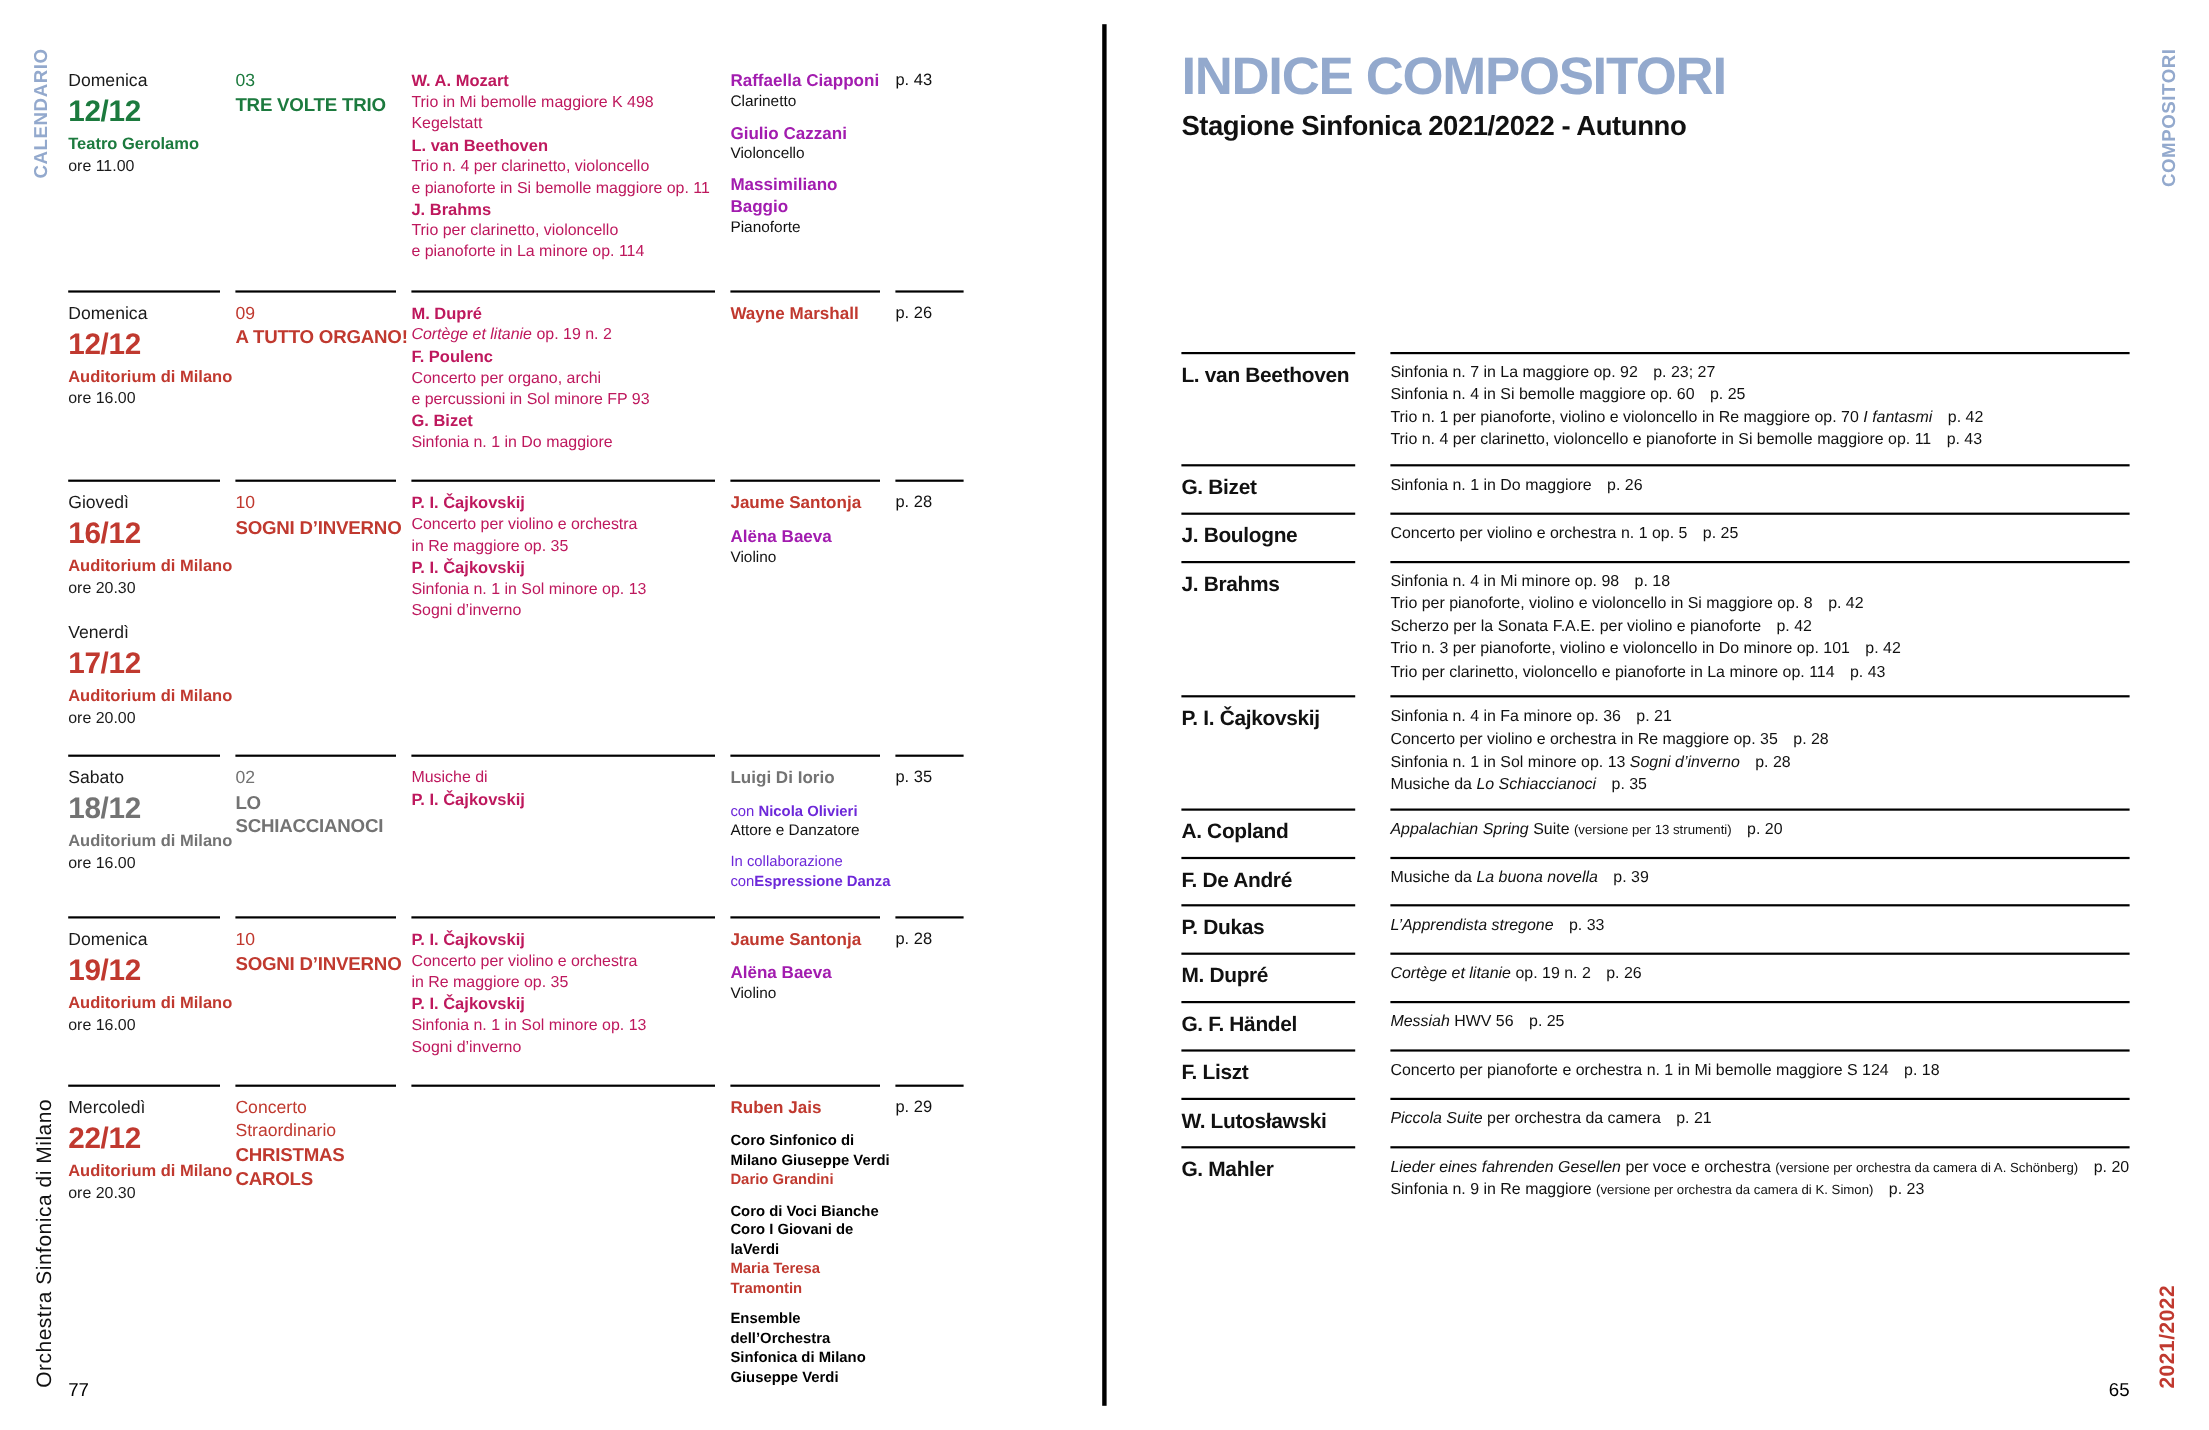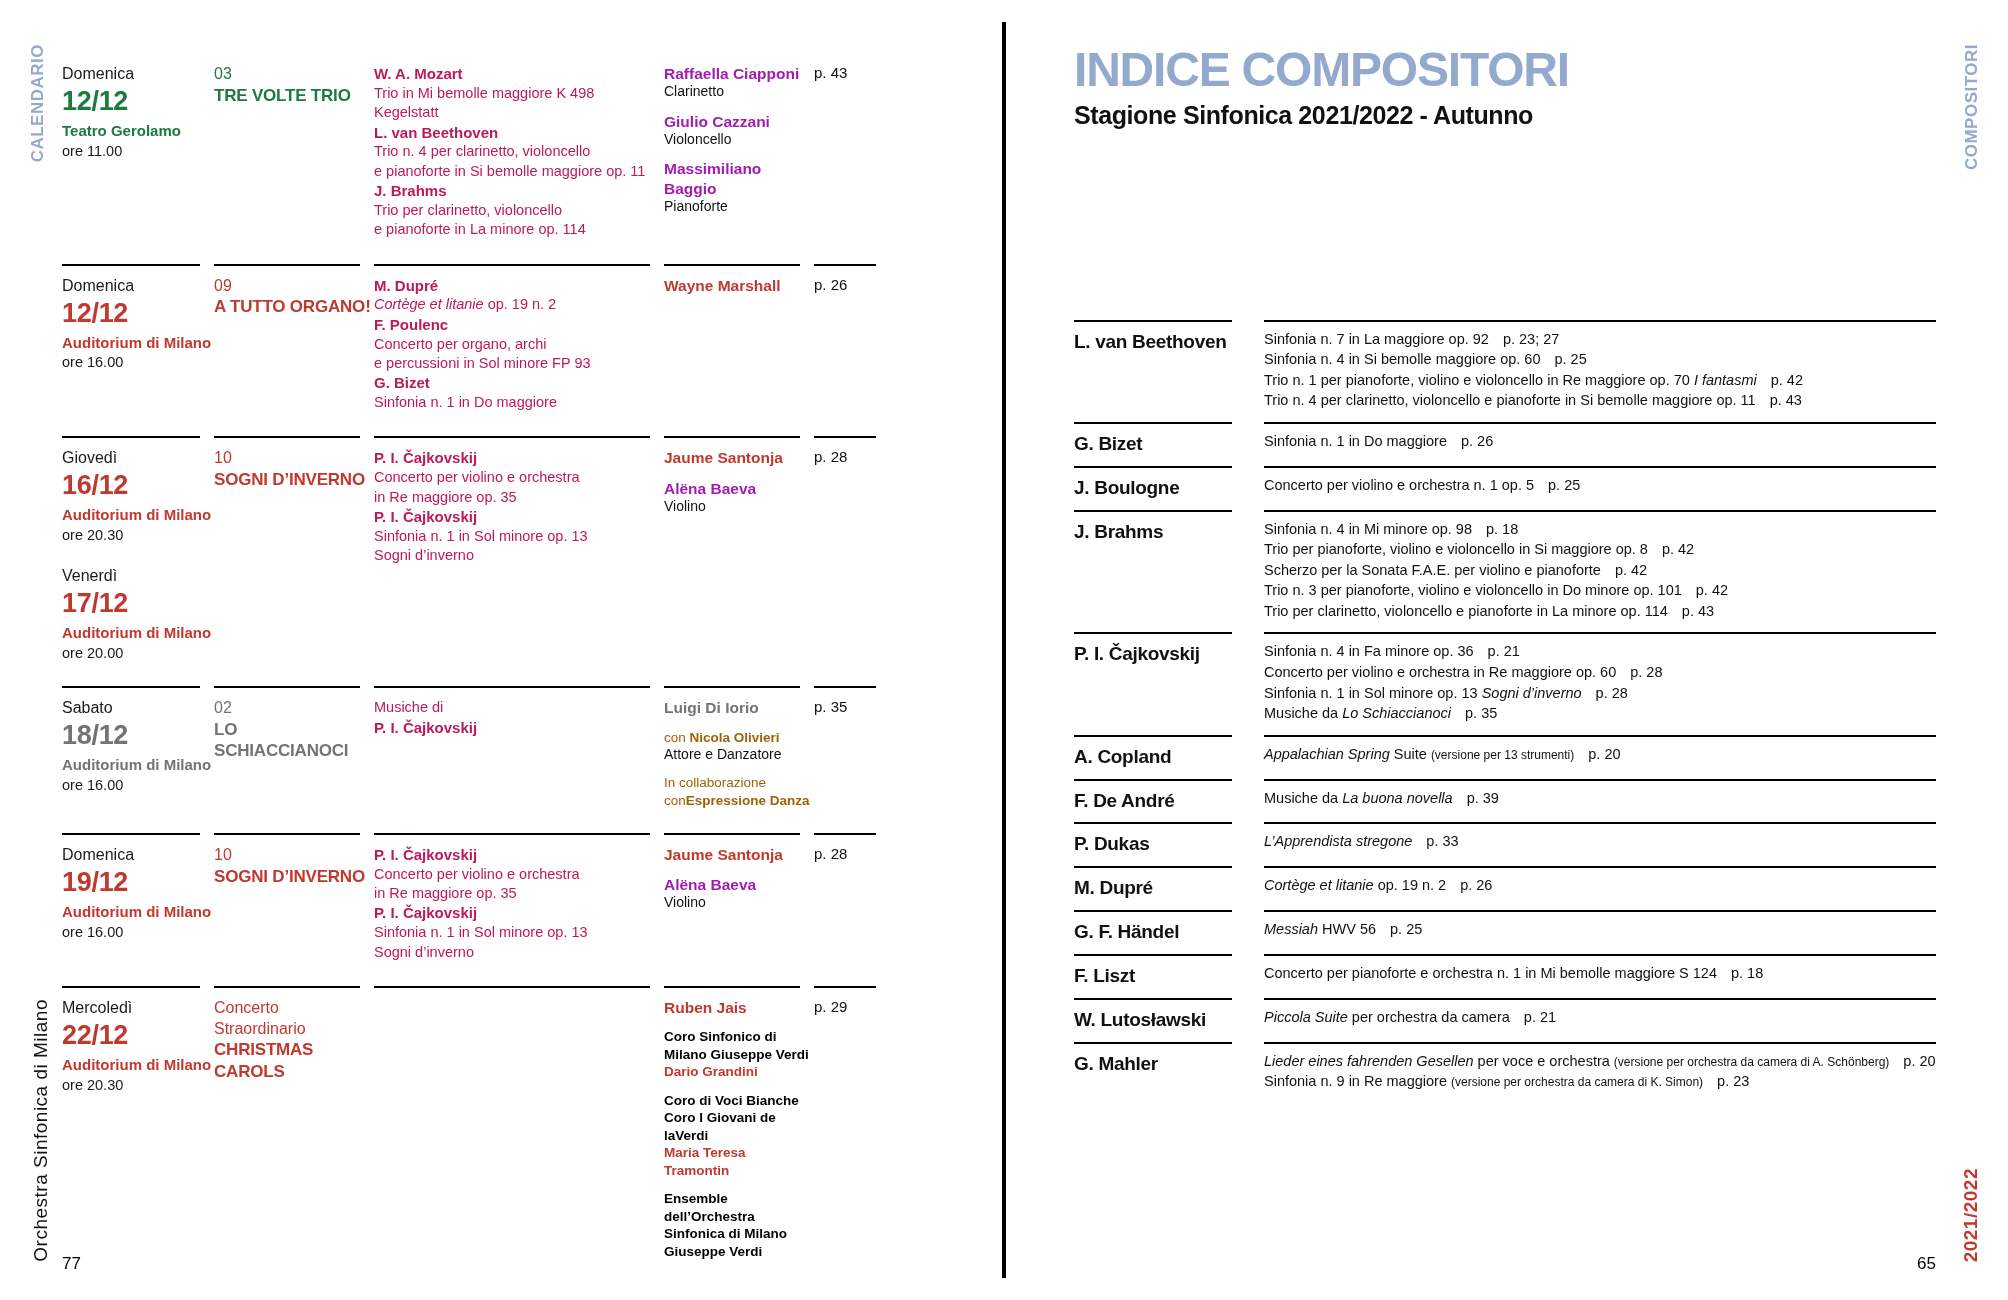--- a/index.html
+++ b/index.html
@@ -77,21 +77,21 @@
   .ser-num   { font-size: 16px; line-height: 1.3; }
   .ser-name  { font-size: 17px; font-weight: bold; line-height: 1.25; letter-spacing: -.2px; }
 
   .prog-line       { font-size: 14.5px; line-height: 1.33; color: #be185d; }
   .prog-line.comp  { font-weight: bold; font-size: 15px; }
   .prog-line.ital  { }
 
   .perf-main  { font-size: 15.5px; font-weight: bold; line-height: 1.24; }
   .perf-role  { font-size: 14px; color: #111; line-height: 1.25; }
   .perf-gap   { height: 11px; }
-  .perf-note  { font-size: 13.5px; color: #a16207; line-height: 1.28; }
+  .perf-note  { font-size: 13.5px; color: #6d28d9; line-height: 1.28; }
   .perf-note b { font-weight: bold; }
   .perf-ens   { font-size: 13.5px; font-weight: bold; line-height: 1.3; }
   .perf-sub   { font-size: 13.5px; font-weight: bold; line-height: 1.3; }
 
   .pageref { font-size: 15px; color: #111; white-space: nowrap; }
 
   
   .c-green  { color: #1c7a3e; }
   .c-red    { color: #c0392f; }
   .c-orange { color: #737373; }
@@ -413,21 +413,21 @@
           </div>
         </div>
         <div class="idx-row">
           <div class="idx-composer">P. I. Čajkovskij</div>
           <div class="idx-works">
             <div class="idx-work">
               <span class="idx-work-title">Sinfonia n. 4 in Fa minore op. 36</span>
               <span class="idx-work-page">p. 21</span>
             </div>
             <div class="idx-work">
-              <span class="idx-work-title">Concerto per violino e orchestra in Re maggiore op. 60</span>
+              <span class="idx-work-title">Concerto per violino e orchestra in Re maggiore op. 35</span>
               <span class="idx-work-page">p. 28</span>
             </div>
             <div class="idx-work">
               <span class="idx-work-title">Sinfonia n. 1 in Sol minore op. 13 <i>Sogni d’inverno</i></span>
               <span class="idx-work-page">p. 28</span>
             </div>
             <div class="idx-work">
               <span class="idx-work-title">Musiche da <i>Lo Schiaccianoci</i></span>
               <span class="idx-work-page">p. 35</span>
             </div>

